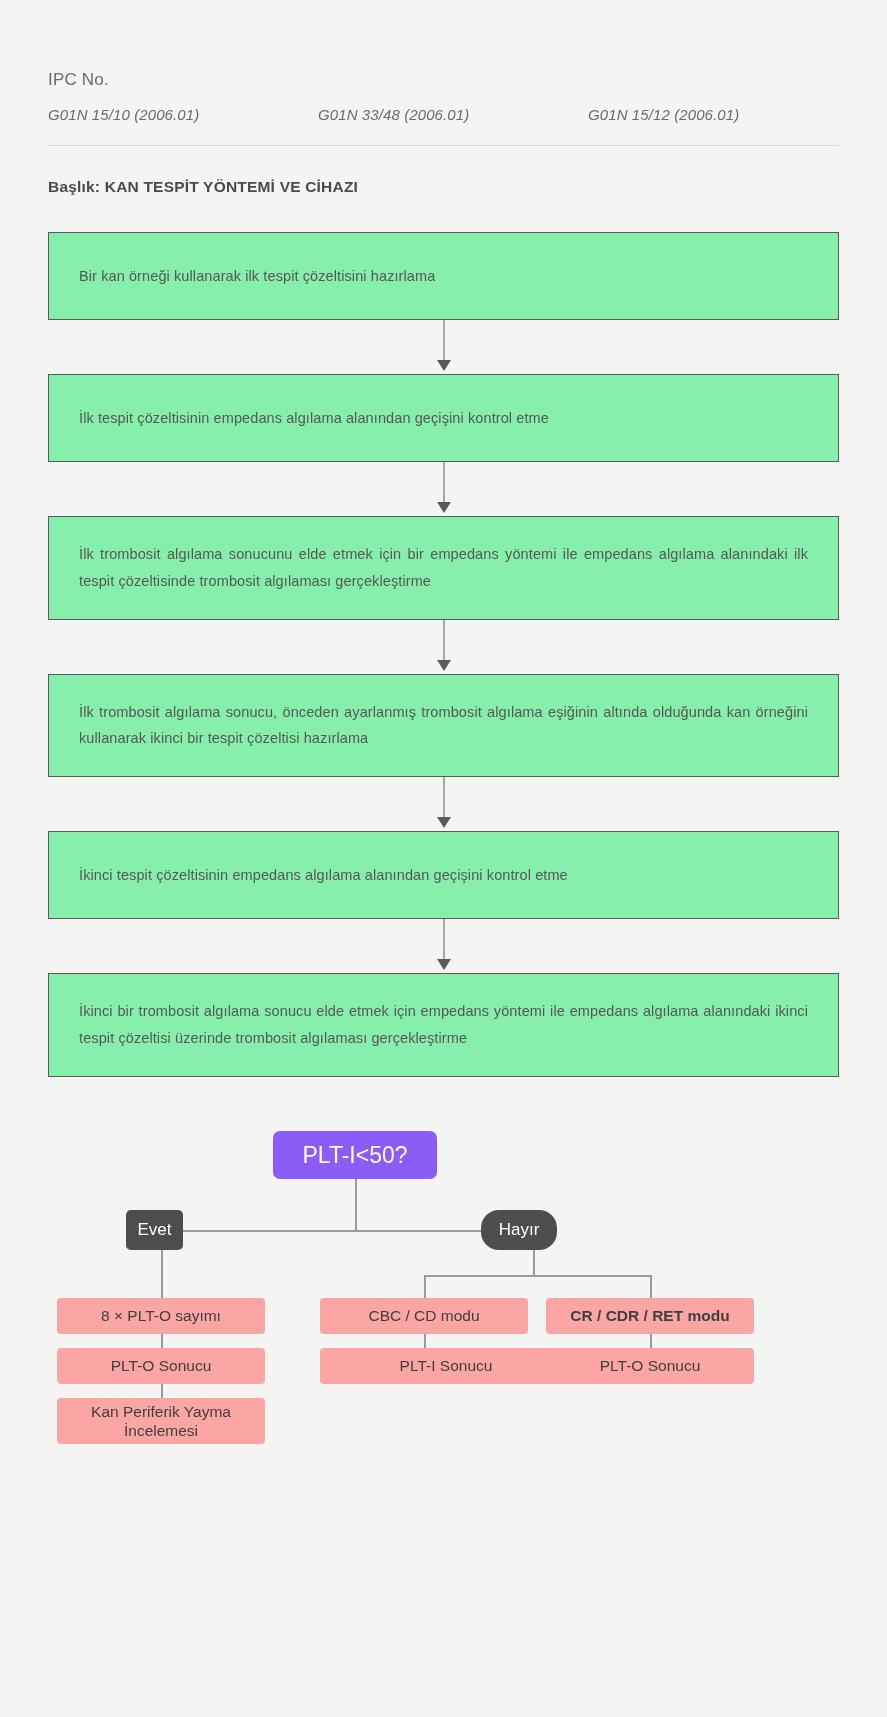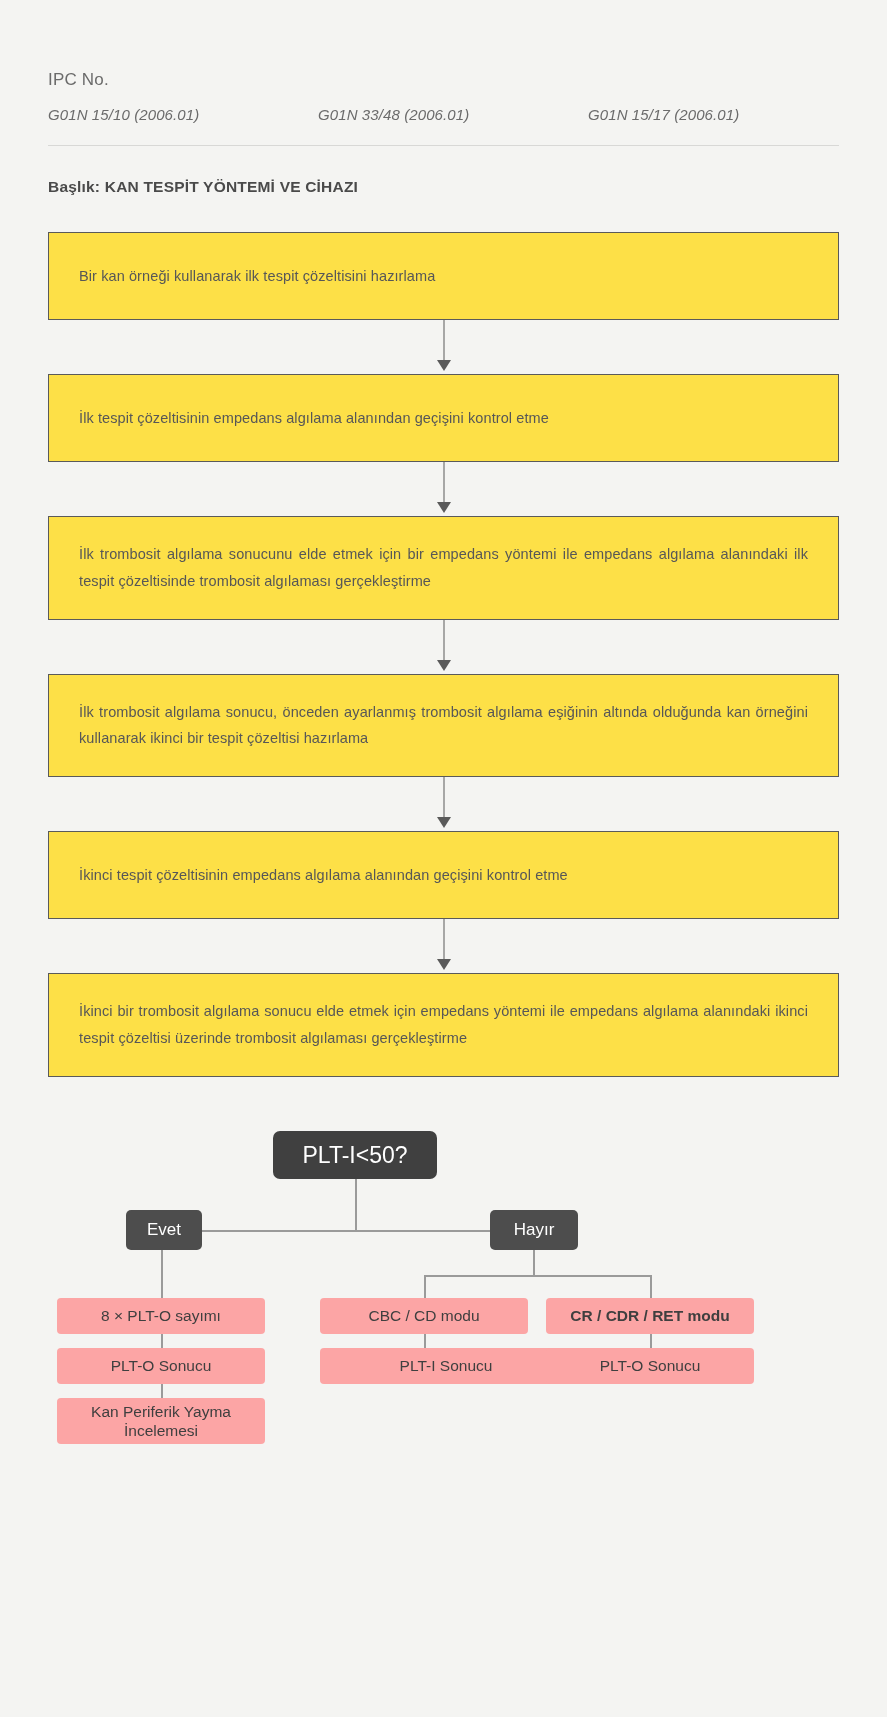--- a/index.html
+++ b/index.html
@@ -57,21 +57,21 @@
     color: #4a4a4a;
     letter-spacing: .2px;
   }
 
   
   .flow {
     margin-top: 36px;
   }
   .flow-box {
     border: 1px solid #5a5a5a;
-    background: #fde047;
+    background: #86efac;
     padding: 24px 30px;
     font-size: 14.5px;
     line-height: 1.85;
     color: #575757;
     letter-spacing: .1px;
   }
   .flow-box.justify { text-align: justify; }
   .flow-box.tall-1 { min-height: 88px; display: flex; align-items: center; }
   .flow-box.tall-2 { min-height: 88px; display: flex; align-items: center; }
 
@@ -110,21 +110,21 @@
     position: absolute;
     display: flex;
     align-items: center;
     justify-content: center;
     text-align: center;
     border-radius: 5px;
     font-size: 16px;
     line-height: 1.25;
   }
   .node.decision {
-    background: #404040;
+    background: #8b5cf6;
     color: #ffffff;
     font-size: 23px;
     border-radius: 7px;
   }
   .node.branch {
     background: #4d4d4d;
     color: #ffffff;
     font-size: 17px;
     border-radius: 5px;
   }
@@ -142,21 +142,21 @@
 </head>
 <body>
 
 <div class="page">
 
   <div class="header">
     <div class="ipc-label">IPC No.</div>
     <div class="ipc-row">
       <span class="ipc-code">G01N 15/10 (2006.01)</span>
       <span class="ipc-code">G01N 33/48 (2006.01)</span>
-      <span class="ipc-code last">G01N 15/17 (2006.01)</span>
+      <span class="ipc-code last">G01N 15/12 (2006.01)</span>
     </div>
     <hr class="hrule">
   </div>
 
   <div class="doc-title">Başlık: KAN TESPİT YÖNTEMİ VE CİHAZI</div>
 
   <div class="flow">
 
     <div class="flow-box tall-1">
       <span>Bir kan örneği kullanarak ilk tespit çözeltisini hazırlama</span>
@@ -225,25 +225,25 @@
 
     <span class="line v" style="left:113px; top:223px; height:24px;"></span>
     <span class="line v" style="left:113px; top:273px; height:24px;"></span>
     <span class="line v" style="left:376px; top:223px; height:24px;"></span>
     <span class="line v" style="left:602px; top:223px; height:24px;"></span>
 
     <div class="node decision" style="left:225px; top:20px; width:164px; height:48px;">
       <span>PLT-I&lt;50?</span>
     </div>
 
-    <div class="node branch" style="left:78px; top:99px; width:76px; height:40px;">
+    <div class="node branch" style="left:78px; top:99px; width:57px; height:40px;">
       <span>Evet</span>
     </div>
 
-    <div class="node branch" style="left:442px; top:99px; width:88px; height:40px;">
+    <div class="node branch" style="left:433px; top:99px; width:76px; height:40px;border-radius:18px;">
       <span>Hayır</span>
     </div>
 
     <div class="node leaf" style="left:9px; top:187px; width:208px; height:36px;">
       <span>8 × PLT-O sayımı</span>
     </div>
 
     <div class="node leaf" style="left:9px; top:237px; width:208px; height:36px;">
       <span>PLT-O Sonucu</span>
     </div>

